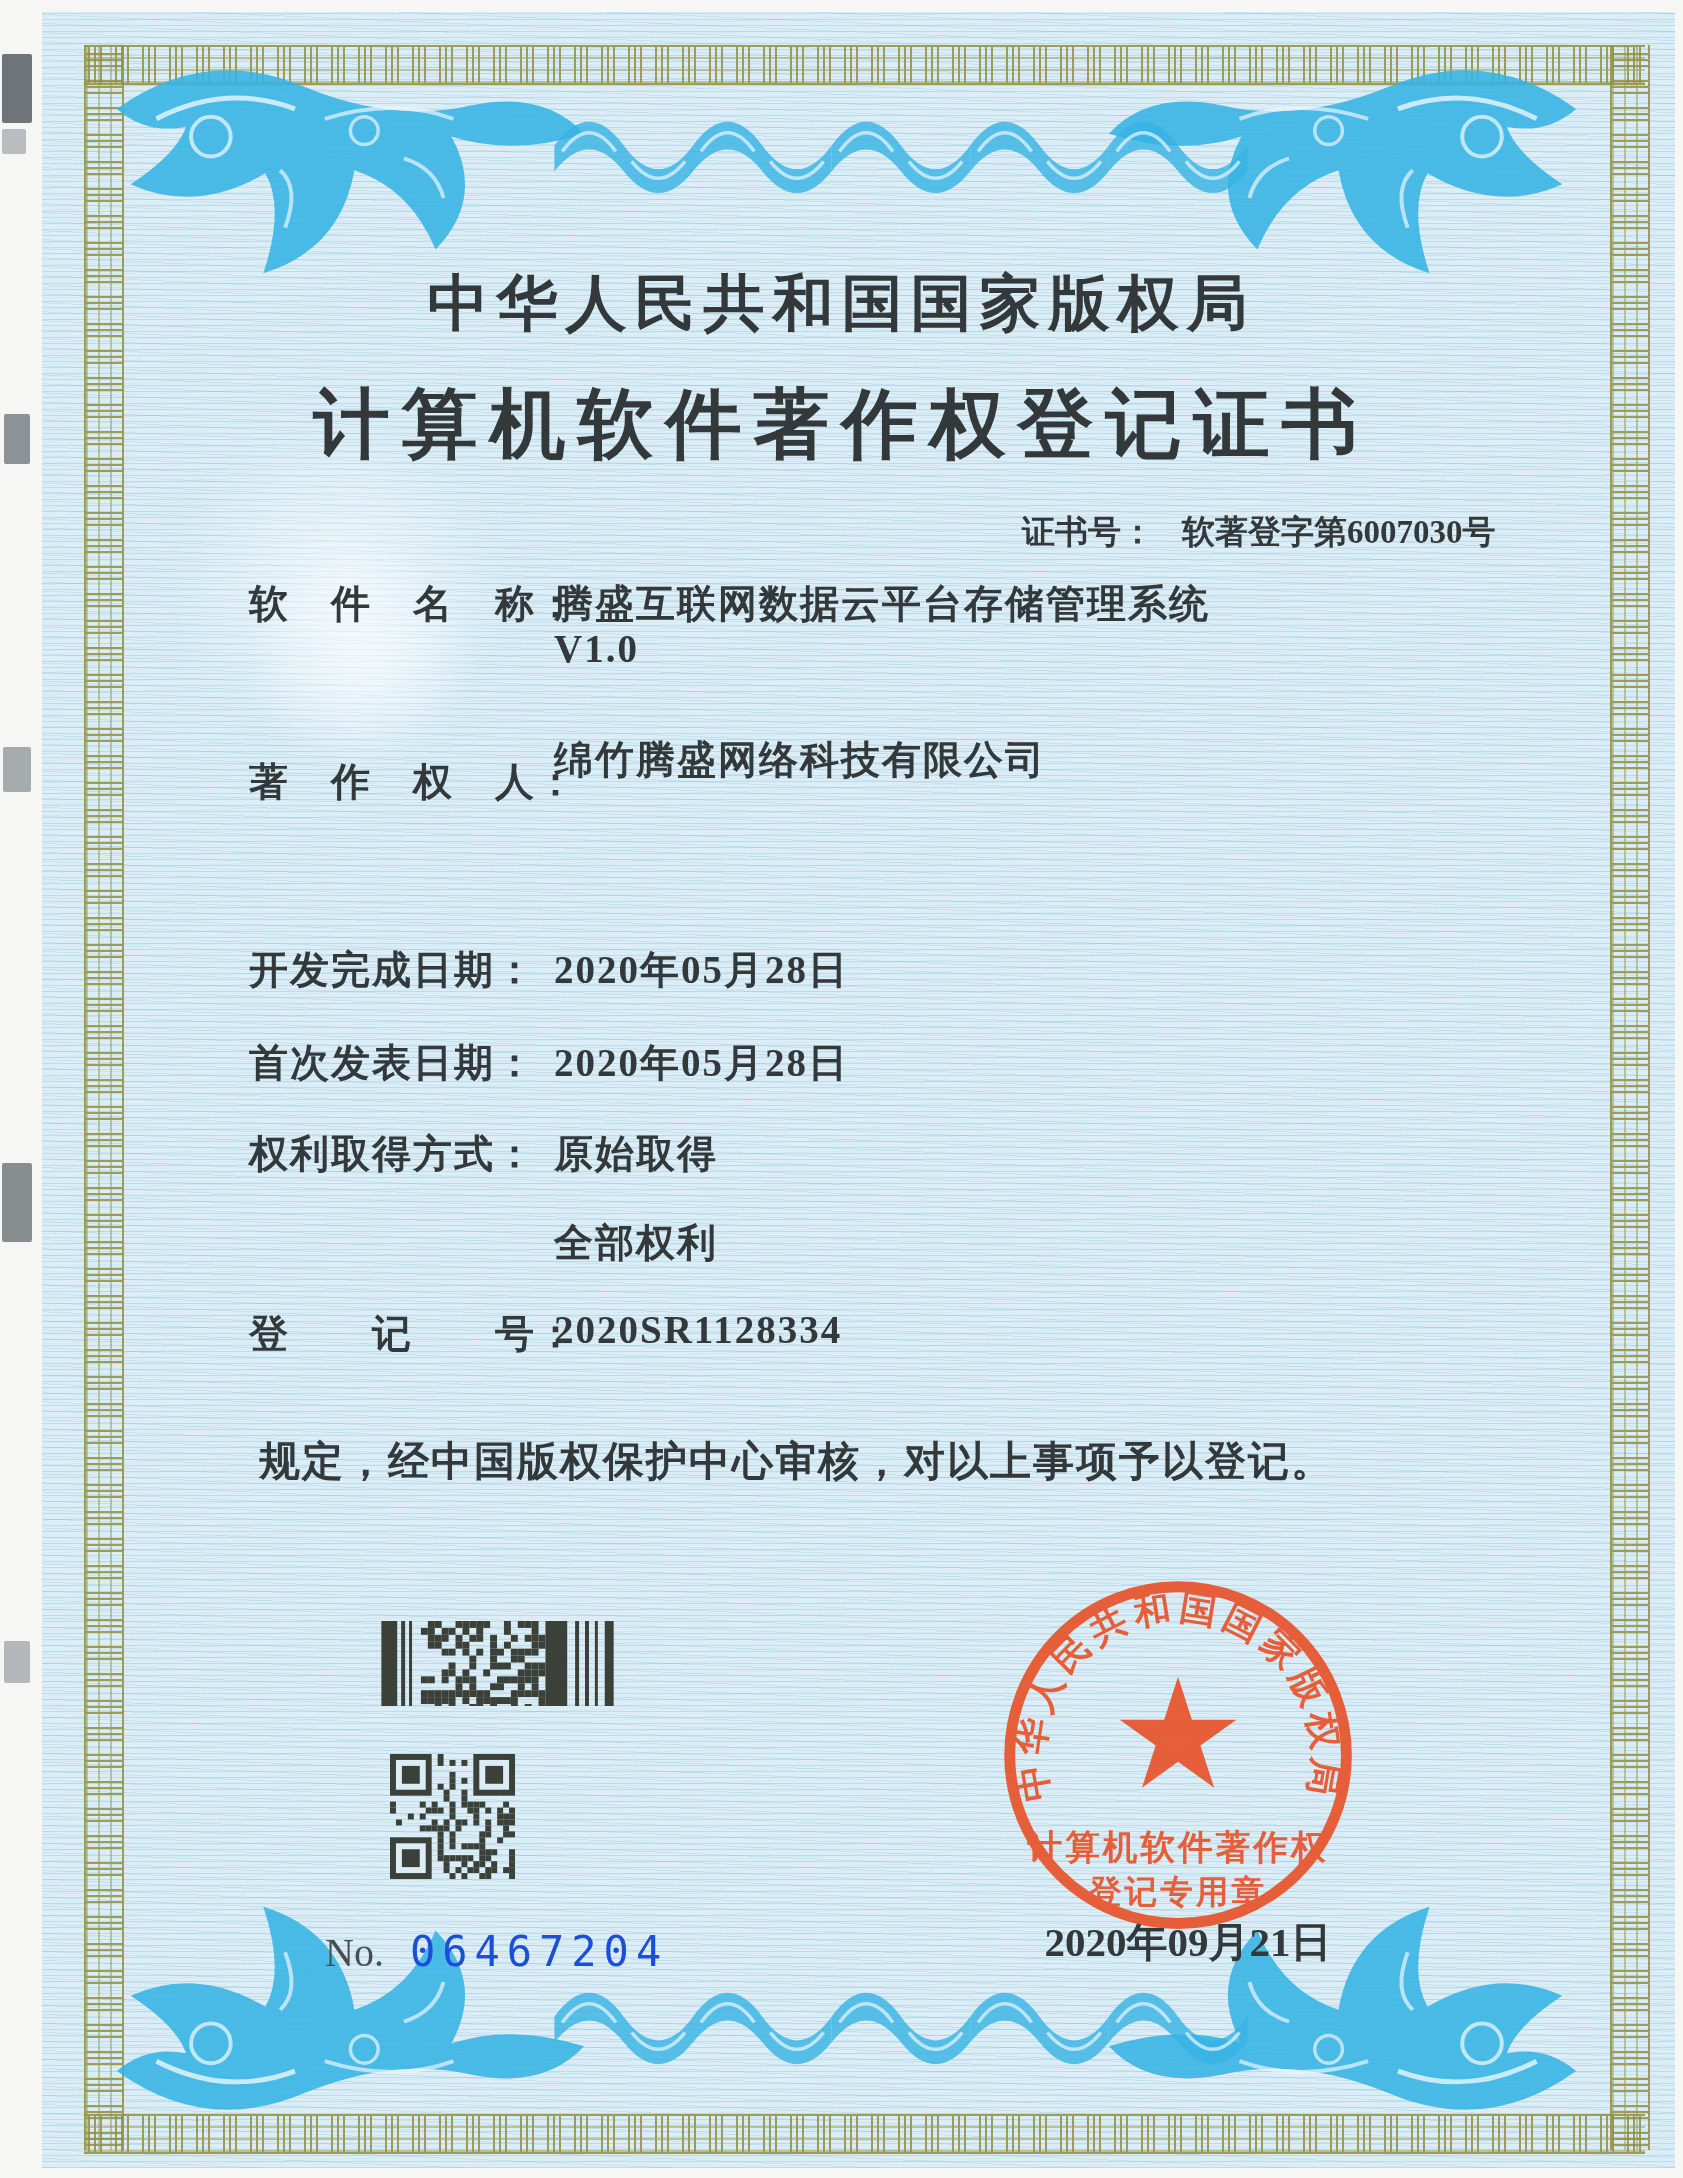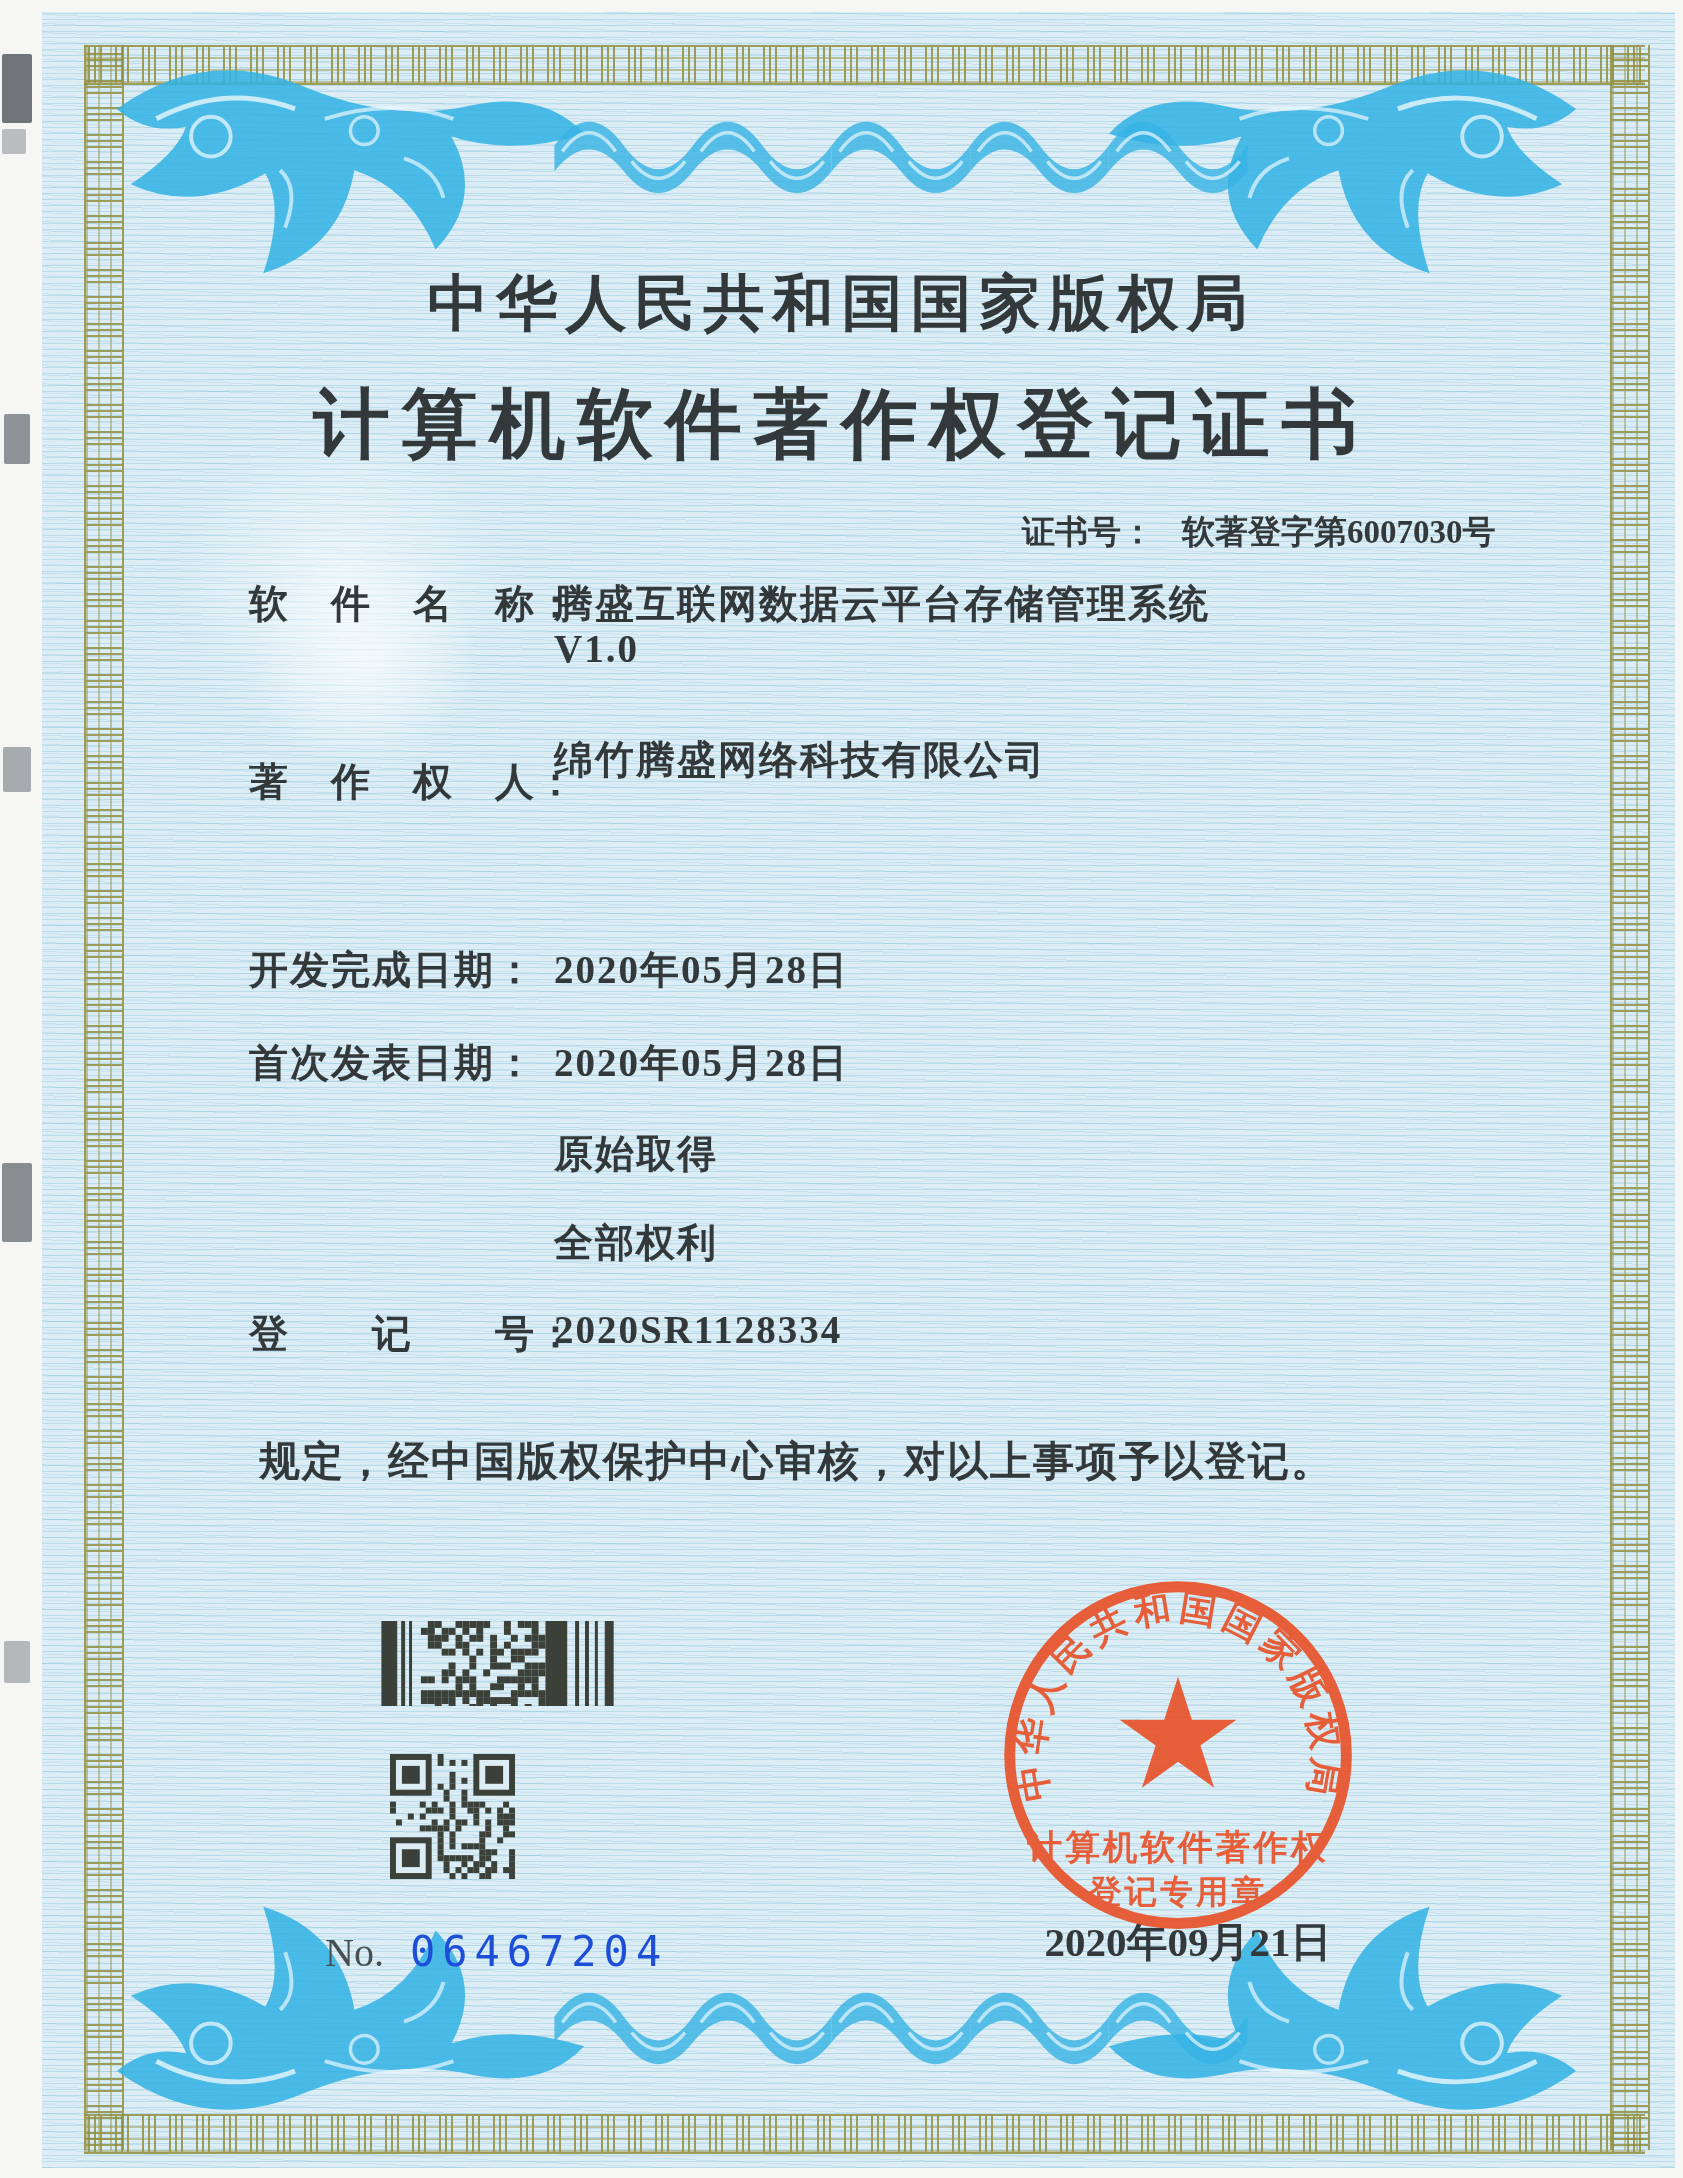--- a/index.html
+++ b/index.html
@@ -117,20 +117,21 @@
 
   <div class="t lbl" style="top:755px;">著　作　权　人：</div>
   <div class="t val" style="top:733px;">绵竹腾盛网络科技有限公司</div>
 
   <div class="t lbl" style="top:943px;">开发完成日期：</div>
   <div class="t val" style="top:943px;">2020年05月28日</div>
 
   <div class="t lbl" style="top:1036px;">首次发表日期：</div>
   <div class="t val" style="top:1036px;">2020年05月28日</div>
 
+  <div class="t lbl" style="top:1127px;">权利取得方式：</div>
   <div class="t val" style="top:1127px;">原始取得</div>
 
   <div class="t val" style="top:1216px;">全部权利</div>
 
   <div class="t lbl" style="top:1307px;">登　　记　　号：</div>
   <div class="t val" style="top:1307px;">2020SR1128334</div>
 
   <div class="t para" style="left:259px;top:1434px;">规定，经中国版权保护中心审核，对以上事项予以登记。</div>
 
   <svg id="barcode" width="238" height="85" style="left:381px;top:1621px;" viewBox="0 0 240 86">

